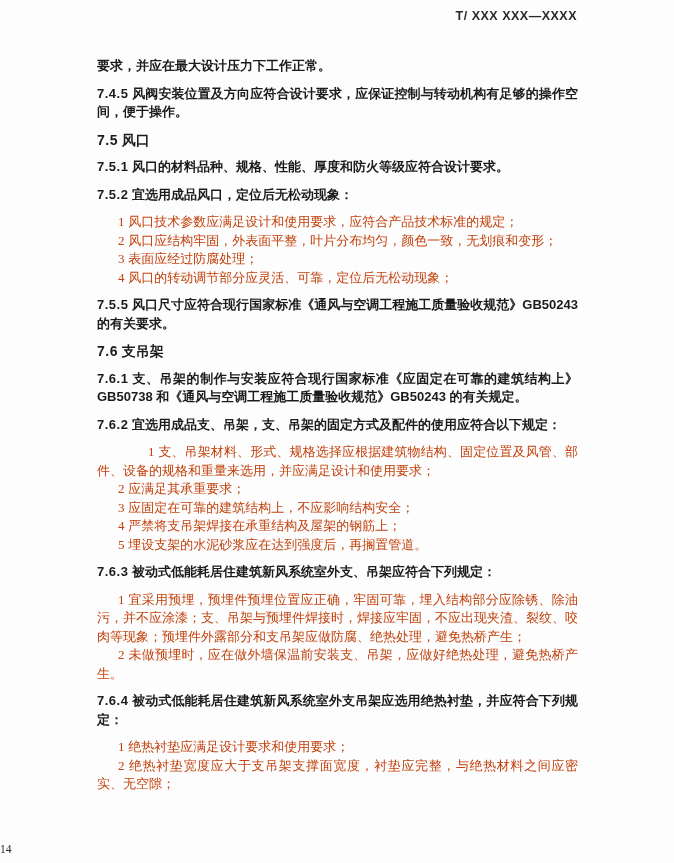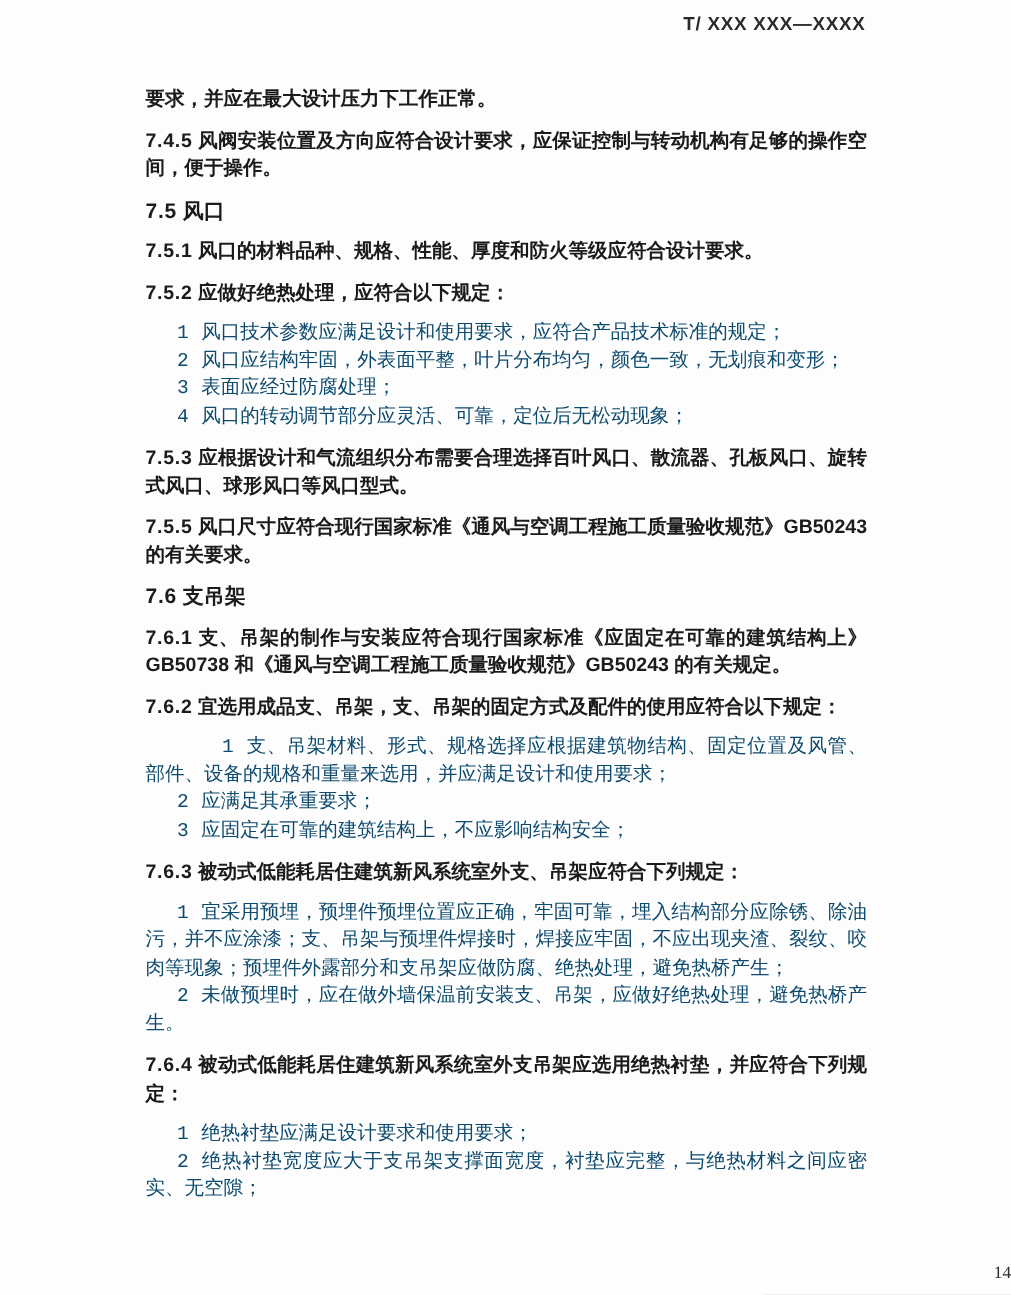--- a/index.html
+++ b/index.html
@@ -41,65 +41,66 @@
   .block-section {
     font-weight: bold;
     font-family: "Liberation Sans", "DejaVu Sans", sans-serif;
     color: #1b1b1b;
   }
   .block-section { font-size: 14px; }
   .block-item,
   .block-item-deep {
     margin: 0;
     font-weight: normal;
-    font-family: Liberation Mono, monospace;
-    color: #0c4a6e;
+    font-family: Liberation Serif, serif;
+    color: #c2410c;
     text-indent: 21px;
   }
   .block-item-deep { text-indent: 51px; }
   .block-clause + .block-item,
   .block-clause + .block-item-deep,
   .block-section + .block-item,
   .block-section + .block-item-deep { margin-top: 9px; }
   .num { letter-spacing: 0.5px; }
   .page-number {
     position: absolute;
     bottom: 8px;
     left: 0;
     right: 0;
-    text-align: right;
+    text-align: left;
     font-size: 11.5px;
     color: #2a2a2a;
     font-family: "Liberation Serif", "DejaVu Serif", serif;
   }
 </style>
 </head>
 <body>
 
 <div class="page">
   <div class="doc-header">T/ XXX XXX—XXXX</div>
 
   <div class="doc-body">
       <p class="block block-continuation"><span class="txt">要求，并应在最大设计压力下工作正常。</span></p>
       <p class="block block-clause"><span class="num">7.4.5</span> <span class="txt">风阀安装位置及方向应符合设计要求，应保证控制与转动机构有足够的操作空间，便于操作。</span></p>
       <p class="block block-section"><span class="num">7.5</span> <span class="txt">风口</span></p>
       <p class="block block-clause"><span class="num">7.5.1</span> <span class="txt">风口的材料品种、规格、性能、厚度和防火等级应符合设计要求。</span></p>
-      <p class="block block-clause"><span class="num">7.5.2</span> <span class="txt">应做好绝热处理，应符合以下规定：</span></p>
+      <p class="block block-clause"><span class="num">7.5.2</span> <span class="txt">宜选用成品风口，定位后无松动现象：</span></p>
       <p class="block block-item"><span class="num">1</span> <span class="txt">风口技术参数应满足设计和使用要求，应符合产品技术标准的规定；</span></p>
       <p class="block block-item"><span class="num">2</span> <span class="txt">风口应结构牢固，外表面平整，叶片分布均匀，颜色一致，无划痕和变形；</span></p>
       <p class="block block-item"><span class="num">3</span> <span class="txt">表面应经过防腐处理；</span></p>
       <p class="block block-item"><span class="num">4</span> <span class="txt">风口的转动调节部分应灵活、可靠，定位后无松动现象；</span></p>
-      <p class="block block-clause"><span class="num">7.5.3</span> <span class="txt">应根据设计和气流组织分布需要合理选择百叶风口、散流器、孔板风口、旋转式风口、球形风口等风口型式。</span></p>
       <p class="block block-clause"><span class="num">7.5.5</span> <span class="txt">风口尺寸应符合现行国家标准《通风与空调工程施工质量验收规范》GB50243 的有关要求。</span></p>
       <p class="block block-section"><span class="num">7.6</span> <span class="txt">支吊架</span></p>
       <p class="block block-clause"><span class="num">7.6.1</span> <span class="txt">支、吊架的制作与安装应符合现行国家标准《应固定在可靠的建筑结构上》GB50738 和《通风与空调工程施工质量验收规范》GB50243 的有关规定。</span></p>
       <p class="block block-clause"><span class="num">7.6.2</span> <span class="txt">宜选用成品支、吊架，支、吊架的固定方式及配件的使用应符合以下规定：</span></p>
       <p class="block block-item-deep"><span class="num">1</span> <span class="txt">支、吊架材料、形式、规格选择应根据建筑物结构、固定位置及风管、部件、设备的规格和重量来选用，并应满足设计和使用要求；</span></p>
       <p class="block block-item"><span class="num">2</span> <span class="txt">应满足其承重要求；</span></p>
       <p class="block block-item"><span class="num">3</span> <span class="txt">应固定在可靠的建筑结构上，不应影响结构安全；</span></p>
+      <p class="block block-item"><span class="num">4</span> <span class="txt">严禁将支吊架焊接在承重结构及屋架的钢筋上；</span></p>
+      <p class="block block-item"><span class="num">5</span> <span class="txt">埋设支架的水泥砂浆应在达到强度后，再搁置管道。</span></p>
       <p class="block block-clause"><span class="num">7.6.3</span> <span class="txt">被动式低能耗居住建筑新风系统室外支、吊架应符合下列规定：</span></p>
       <p class="block block-item"><span class="num">1</span> <span class="txt">宜采用预埋，预埋件预埋位置应正确，牢固可靠，埋入结构部分应除锈、除油污，并不应涂漆；支、吊架与预埋件焊接时，焊接应牢固，不应出现夹渣、裂纹、咬肉等现象；预埋件外露部分和支吊架应做防腐、绝热处理，避免热桥产生；</span></p>
       <p class="block block-item"><span class="num">2</span> <span class="txt">未做预埋时，应在做外墙保温前安装支、吊架，应做好绝热处理，避免热桥产生。</span></p>
       <p class="block block-clause"><span class="num">7.6.4</span> <span class="txt">被动式低能耗居住建筑新风系统室外支吊架应选用绝热衬垫，并应符合下列规定：</span></p>
       <p class="block block-item"><span class="num">1</span> <span class="txt">绝热衬垫应满足设计要求和使用要求；</span></p>
       <p class="block block-item"><span class="num">2</span> <span class="txt">绝热衬垫宽度应大于支吊架支撑面宽度，衬垫应完整，与绝热材料之间应密实、无空隙；</span></p>
     </div>
 
   <div class="page-number">14</div>
 </div>

